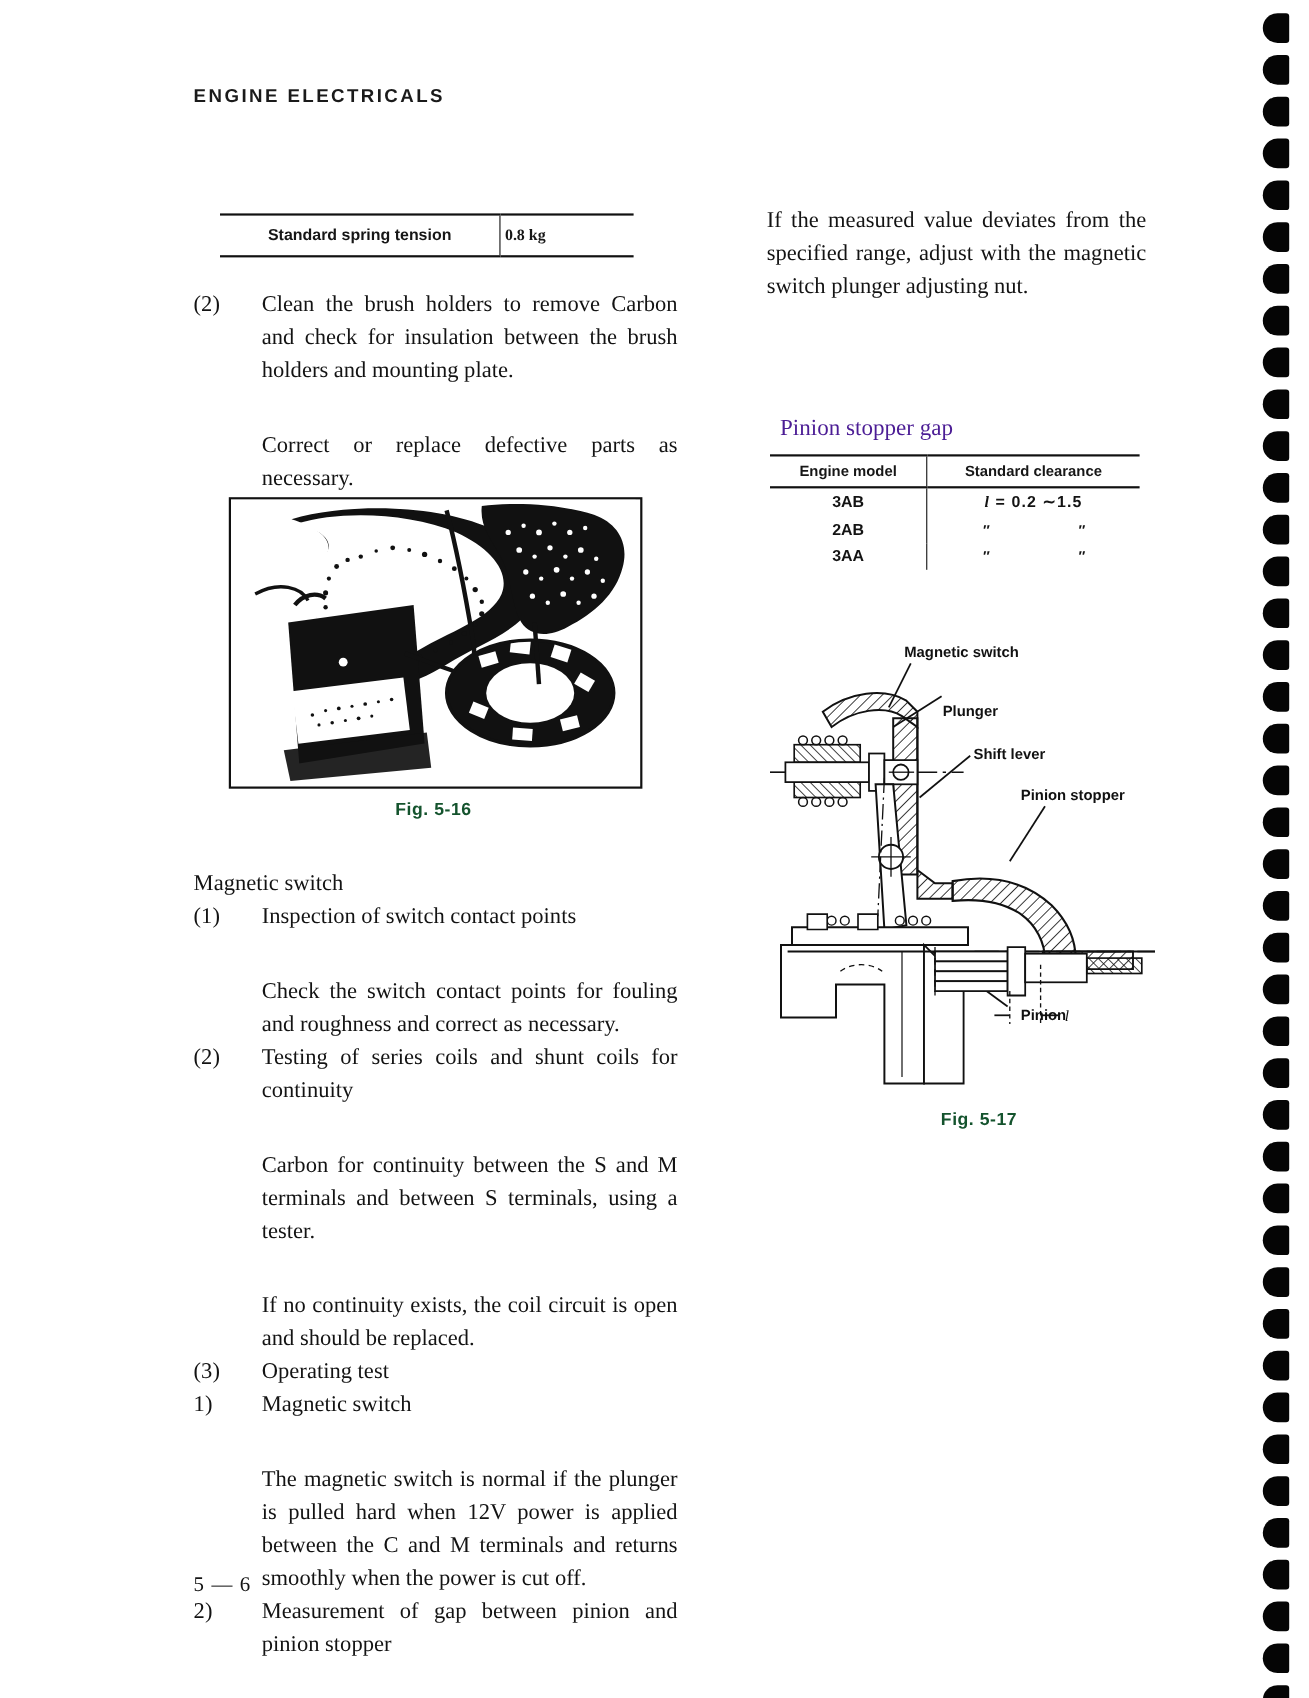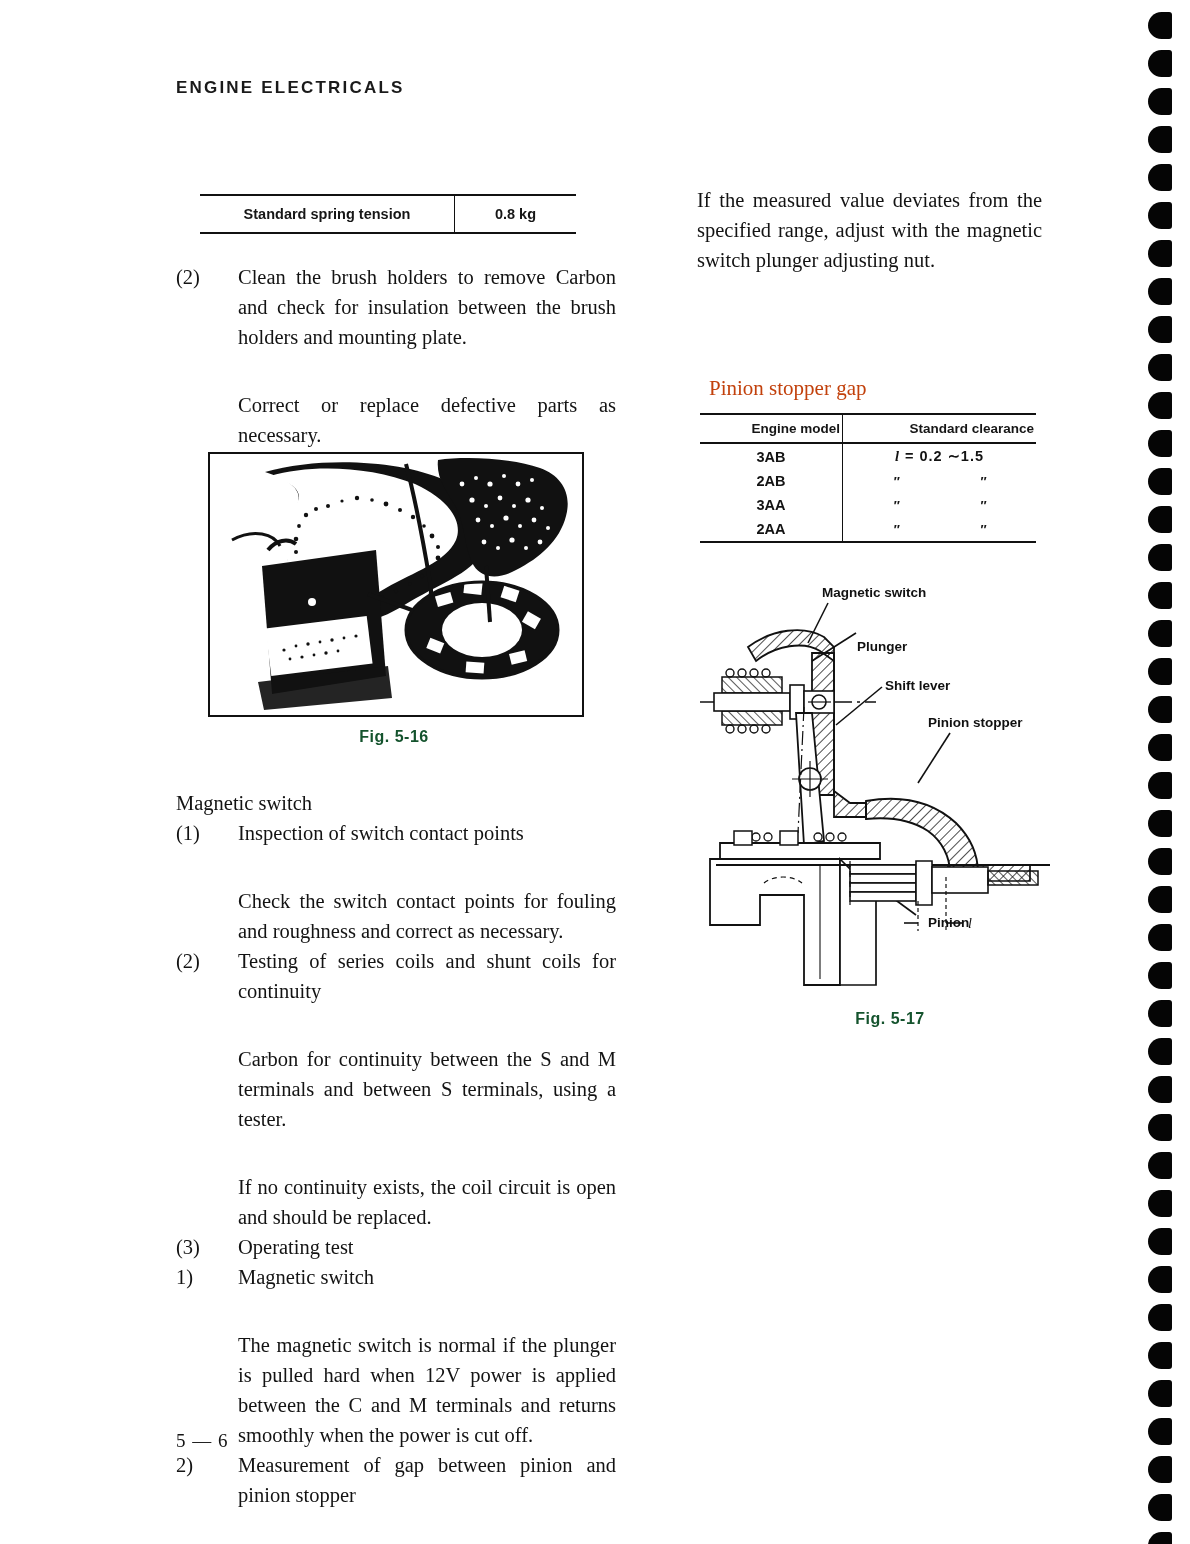--- a/index.html
+++ b/index.html
@@ -29,38 +29,38 @@
   table.spec{border-collapse:collapse;width:100%;
     font-family:"Liberation Sans", sans-serif;}
   table.spec td,table.spec th{
     padding:7px 4px;text-align:center;font-weight:600;font-size:14.5px;
     color:#161616;
   }
   .tbl-spring{position:absolute;left:200px;top:194px;width:376px;}
   .tbl-spring .rule-top{border-top:2.5px solid #111;}
   .tbl-spring .rule-bot{border-bottom:2.5px solid #111;}
   .tbl-spring td.label{text-align:center;width:246px;border-right:1.6px solid #111;}
-  .tbl-spring td.value{text-align:center;}
+  .tbl-spring td.value{text-align:left;font-family:Liberation Serif, serif;}
   .tbl-spring tr{height:38px;}
 
   .stopper-title{
     position:absolute;left:709px;top:376px;
-    font-size:21px;font-family:"Liberation Serif",serif;color:#c2410c;
+    font-size:21px;font-family:"Liberation Serif",serif;color:#4c1d95;
   }
   .tbl-stopper{position:absolute;left:700px;top:413px;width:336px;
     font-family:"Liberation Sans", sans-serif;}
   .tbl-stopper table{border-collapse:collapse;width:100%;}
   .tbl-stopper th{
     font-size:13.5px;font-weight:600;padding:6px 2px;text-align:center;color:#161616;
   }
   .tbl-stopper td{
     font-size:14.5px;font-weight:700;padding:4px 2px;text-align:center;color:#131313;
   }
   .tbl-stopper .c1{width:138px;border-right:1.5px solid #111;}
-  .tbl-stopper .hdr-row th{border-top:2.2px solid #111;border-bottom:2.2px solid #111;text-align:right;}
+  .tbl-stopper .hdr-row th{border-top:2.2px solid #111;border-bottom:2.2px solid #111;}
   .tbl-stopper .last-row td{border-bottom:2.2px solid #111;}
   .tbl-stopper td.clear{letter-spacing:1px;}
   .dit{display:inline-block;width:100%;}
   .dit span{display:inline-block;width:46%;text-align:center;font-style:italic;font-size:13px;}
   .ital-l{font-family:"Liberation Serif",serif;font-style:italic;}
 
   
   .para{
     font-size:20.5px;line-height:30px;margin:0 0 0 0;color:#131313;
   }
@@ -285,24 +285,20 @@
       <tr>
         <td class="c1">3AB</td>
         <td class="clear"><span class="ital-l">l</span> = 0.2 ∼1.5</td>
       </tr>
       <tr>
         <td class="c1">2AB</td>
         <td><span class="dit"><span>″</span><span>″</span></span></td>
       </tr>
       <tr>
         <td class="c1">3AA</td>
-        <td><span class="dit"><span>″</span><span>″</span></span></td>
-      </tr>
-      <tr class="last-row">
-        <td class="c1">2AA</td>
         <td><span class="dit"><span>″</span><span>″</span></span></td>
       </tr>
     </tbody>
       </table>
   </div>
 
   <div class="fig517">
     <svg width="350" height="430" viewBox="0 0 350 430">
       <defs>
         <pattern id="hatch" width="7" height="7" patternTransform="rotate(45)" patternUnits="userSpaceOnUse">

